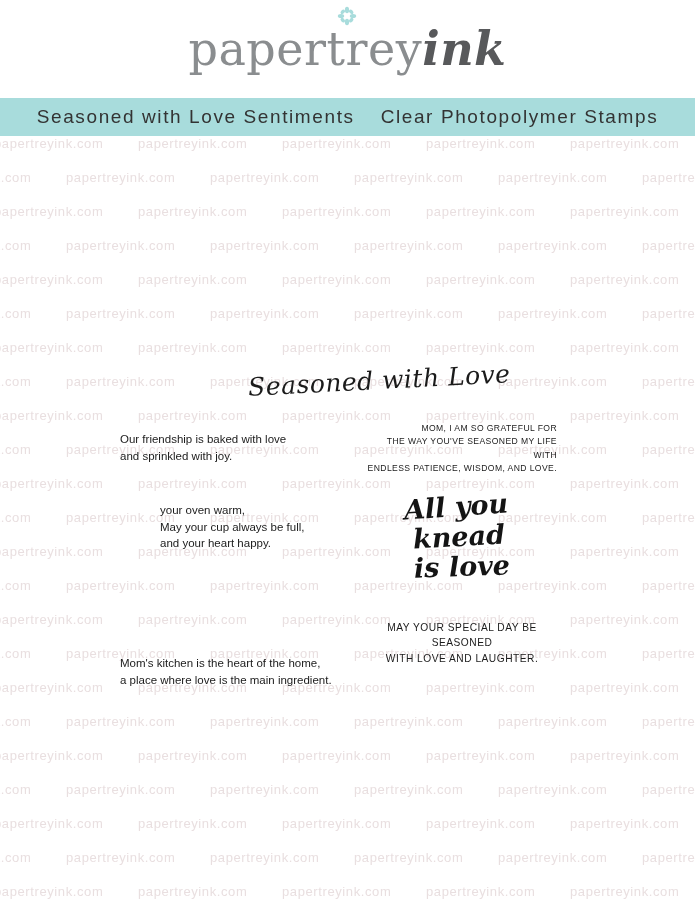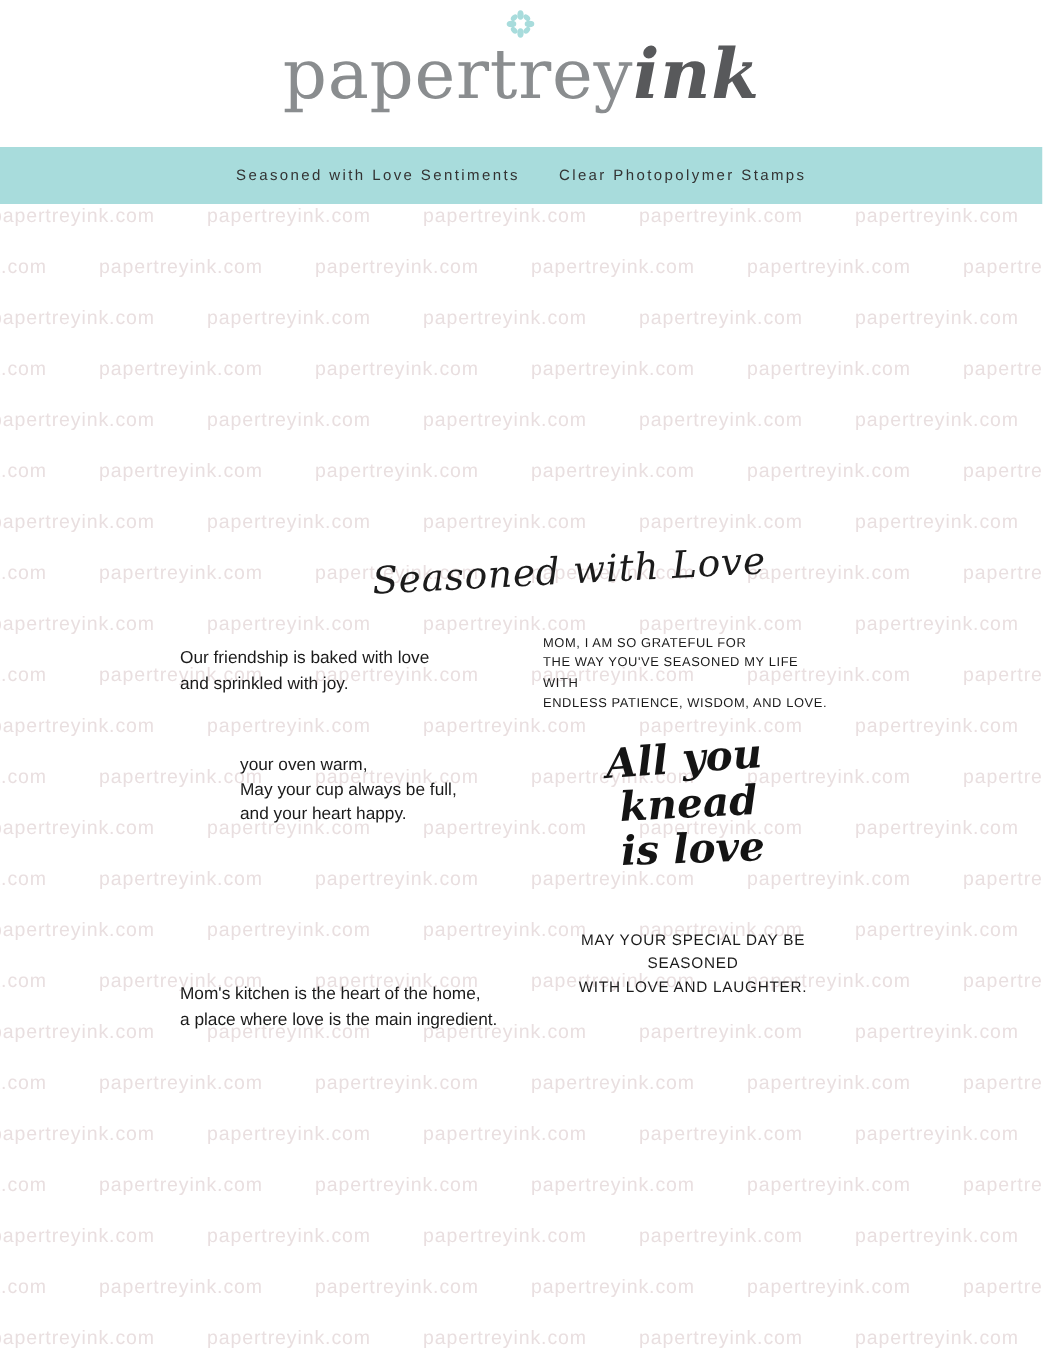--- a/index.html
+++ b/index.html
@@ -59,21 +59,21 @@
     width: 695px;
     height: 38px;
     background: #a8dcdc;
     display: flex;
     align-items: center;
     justify-content: center;
     gap: 26px;
   }
   .banner-text {
     font-family: "Liberation Sans", sans-serif;
-    font-size: 10px;
+    font-size: 19px;
     letter-spacing: 1.6px;
     color: #333333;
     white-space: nowrap;
   }
 
   
   .watermark-area {
     position: absolute;
     top: 136px;
     left: 0;
@@ -124,21 +124,21 @@
     line-height: 1.45;
     color: #1b1b1b;
   }
   .align-right { }
 
   .caps-block {
     font-family: "Liberation Sans", sans-serif;
     font-size: 8.6px;
     line-height: 1.55;
     letter-spacing: 0.4px;
-    text-align: left;
+    text-align: right;
     color: #1b1b1b;
   }
   .caps-block-lg {
     font-family: "Liberation Sans", sans-serif;
     font-size: 10.2px;
     line-height: 1.5;
     letter-spacing: 0.5px;
     text-align: center;
     color: #1b1b1b;
   }

